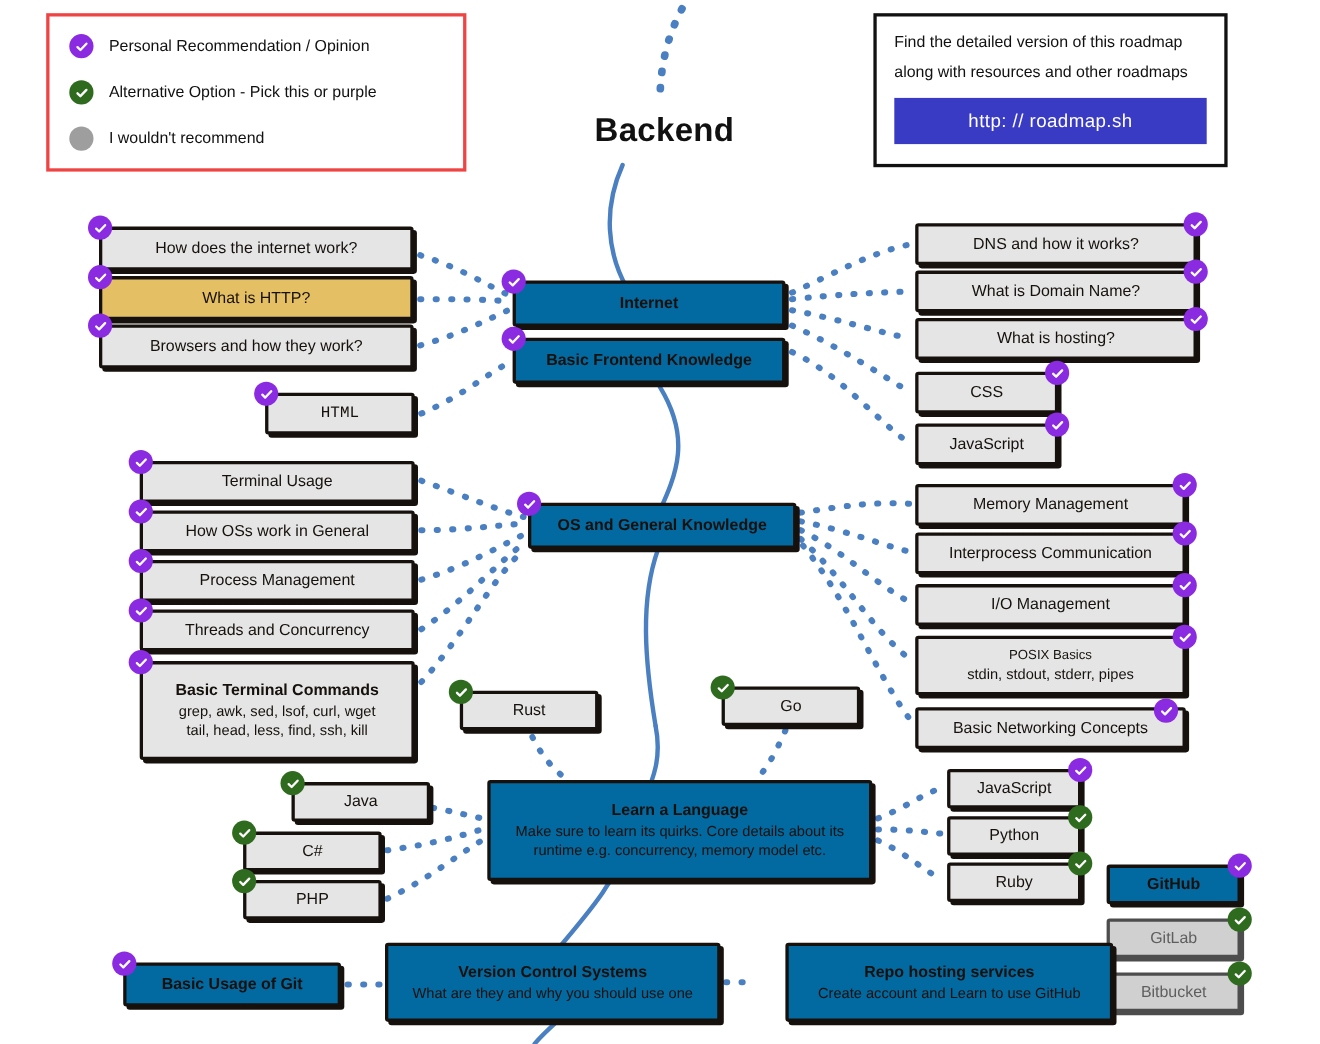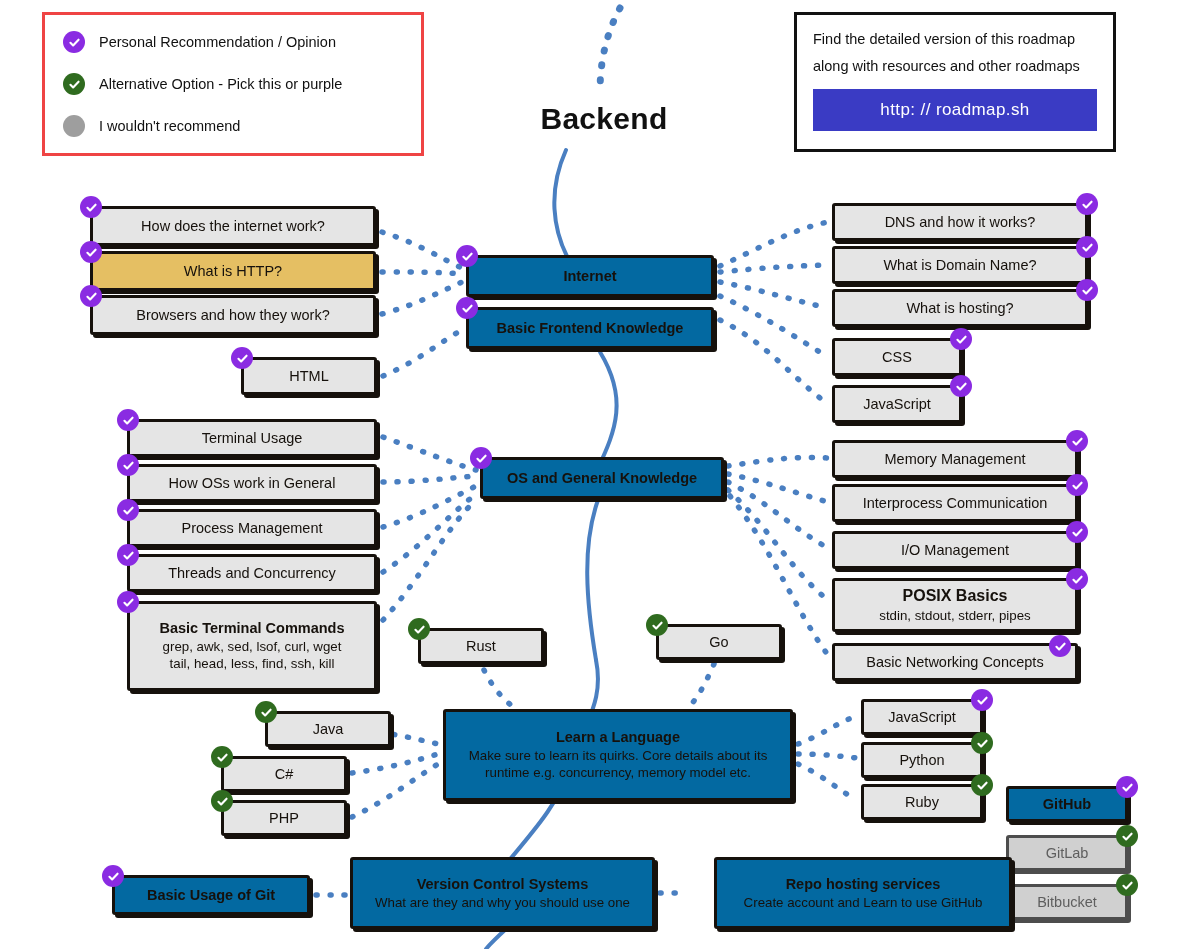--- a/index.html
+++ b/index.html
@@ -192,21 +192,21 @@
       </div>
       <div class="node tan" style="left: 90px; top: 295px; width: 286px; height: 40px;">
         <div class="title" style="font-size: 14.5px; font-weight: 400;">Browsers and how they work?</div>
         <span class="badge purple" style="left: -13px; top: -13px;">
           <svg viewBox="0 0 16 16">
             <path d="M3 8.4 L6.3 11.6 L13 4.6" fill="none" stroke="#fff" stroke-width="2.6" stroke-linecap="round" stroke-linejoin="round"></path>
           </svg>
         </span>
       </div>
       <div class="node tan" style="left: 241px; top: 357px; width: 136px; height: 38px;">
-        <div class="title" style="font-size: 14.5px; font-weight: 400;">HTML</div>
+        <div class="title" style="font-size: 14.5px; font-weight: 400; font-family: Liberation Mono, monospace;">HTML</div>
         <span class="badge purple" style="left: -13px; top: -13px;">
           <svg viewBox="0 0 16 16">
             <path d="M3 8.4 L6.3 11.6 L13 4.6" fill="none" stroke="#fff" stroke-width="2.6" stroke-linecap="round" stroke-linejoin="round"></path>
           </svg>
         </span>
       </div>
       <div class="node yellow" style="left: 466px; top: 255px; width: 248px; height: 42px;">
         <div class="title" style="font-size: 14.5px; font-weight: 700;">Internet</div>
         <span class="badge purple" style="left: -13px; top: -13px;">
           <svg viewBox="0 0 16 16">
@@ -330,21 +330,21 @@
       </div>
       <div class="node tan" style="left: 832px; top: 531px; width: 246px; height: 38px;">
         <div class="title" style="font-size: 14.5px; font-weight: 400;">I/O Management</div>
         <span class="badge purple" style="right: -13px; top: -13px;">
           <svg viewBox="0 0 16 16">
             <path d="M3 8.4 L6.3 11.6 L13 4.6" fill="none" stroke="#fff" stroke-width="2.6" stroke-linecap="round" stroke-linejoin="round"></path>
           </svg>
         </span>
       </div>
       <div class="node tan" style="left: 832px; top: 578px; width: 246px; height: 54px;">
-        <div class="title" style="font-size: 16px; font-weight: 700;">POSIX Basics</div>
+        <div class="title" style="font-size: 12px; font-weight: 400;">POSIX Basics</div>
         <div class="sub" style="font-size: 13.3px; white-space: pre-line; margin-top: 2px;">stdin, stdout, stderr, pipes</div>
         <span class="badge purple" style="right: -13px; top: -13px;">
           <svg viewBox="0 0 16 16">
             <path d="M3 8.4 L6.3 11.6 L13 4.6" fill="none" stroke="#fff" stroke-width="2.6" stroke-linecap="round" stroke-linejoin="round"></path>
           </svg>
         </span>
       </div>
       <div class="node tan" style="left: 832px; top: 643px; width: 246px; height: 38px;">
         <div class="title" style="font-size: 14.5px; font-weight: 400;">Basic Networking Concepts</div>
         <span class="badge purple" style="right: 4px; top: -11px;">

